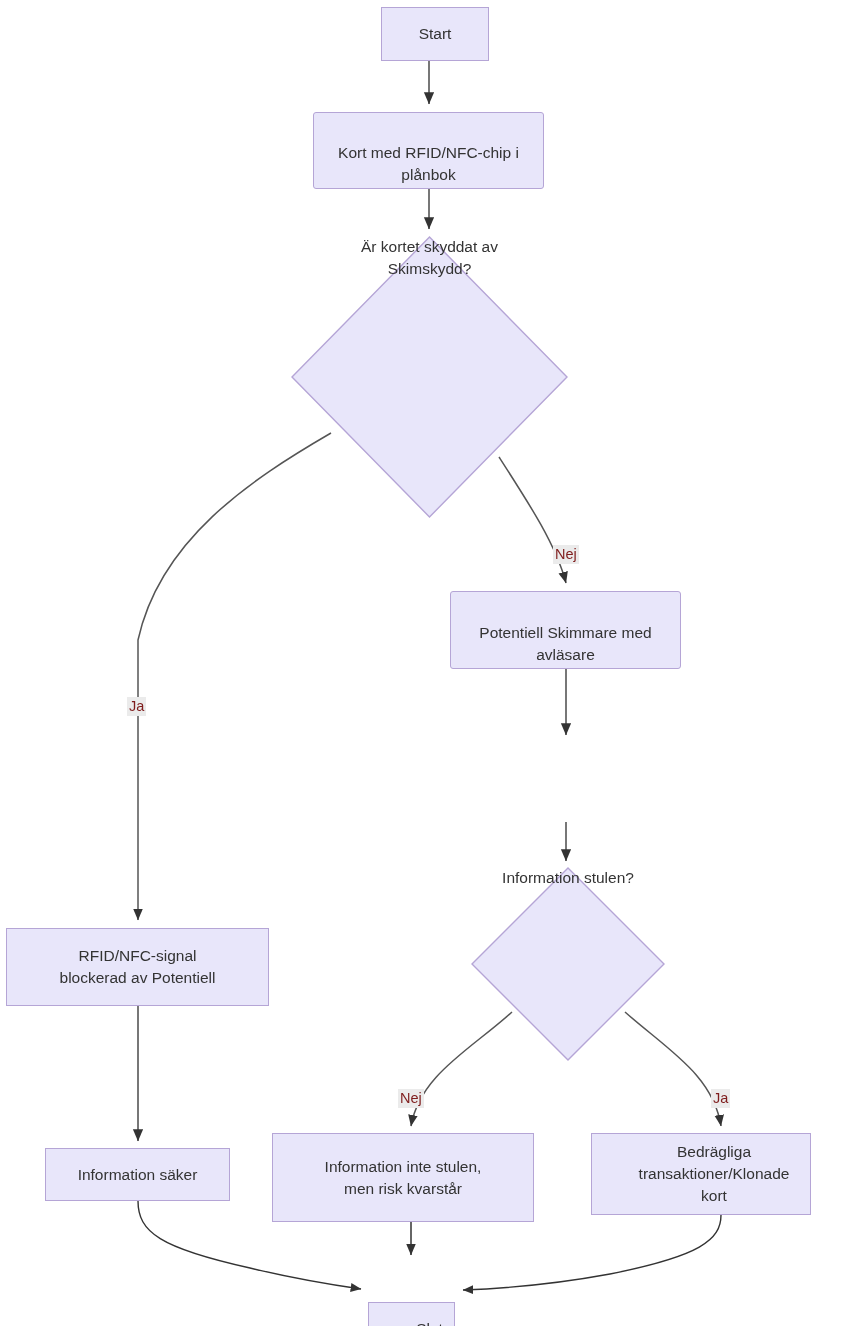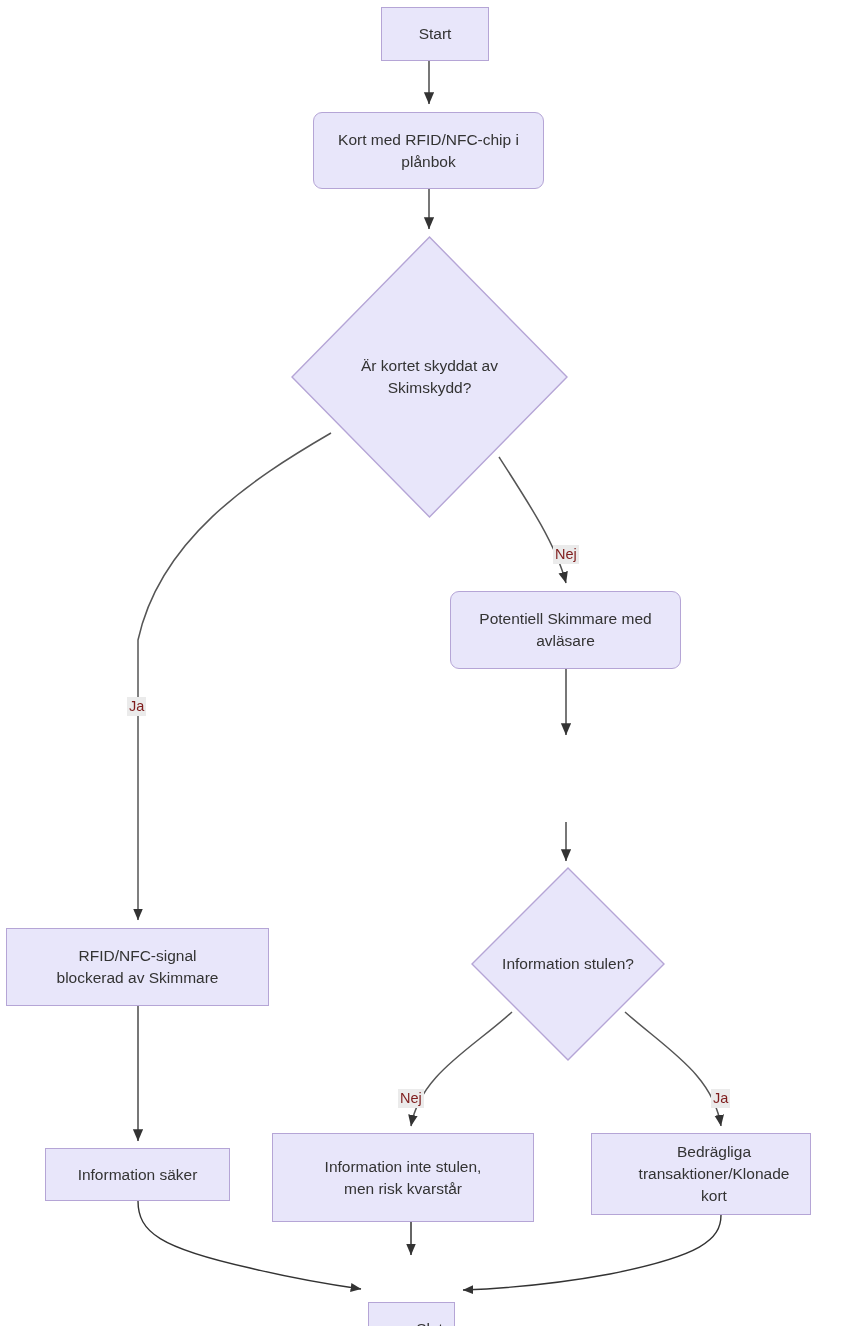--- a/index.html
+++ b/index.html
@@ -33,31 +33,31 @@
     color: #333333;
     font-size: 15.5px;
     line-height: 1.42;
     text-align: center;
     display: flex;
     align-items: center;
     justify-content: center;
     padding: 2px 8px;
   }
   .node.rounded {
-    border-radius: 9px;
+    border-radius: 3px;
+    align-items: flex-end;
   }
   .node-label {
     display: block;
     white-space: pre-line;
   }
   .diamond {
     position: absolute;
     box-sizing: border-box;
     display: flex;
-    align-items: center;
     justify-content: center;
   }
   .diamond-shape {
     position: absolute;
     left: 0;
     top: 0;
     width: 100%;
     height: 100%;
   }
   .diamond-text {
@@ -141,21 +141,21 @@
 
   <div class="diamond" style="left:471px; top:867px; width:194px; height:194px;">
     <svg class="diamond-shape" viewBox="0 0 194 194" preserveAspectRatio="none">
       <polygon points="97,1 193,97 97,193 1,97" fill="#e8e6fa" stroke="#b5a5d6" stroke-width="1.4"></polygon>
     </svg>
     <span class="diamond-text">Information stulen?</span>
   </div>
 
   <div class="node" style="left:6px; top:928px; width:263px; height:78px;">
     <span class="node-label">RFID/NFC-signal
-blockerad av Skimmare</span>
+blockerad av Potentiell</span>
   </div>
 
   <div class="node" style="left:45px; top:1148px; width:185px; height:53px;padding-left:8px;">
     <span class="node-label">Information säker</span>
   </div>
 
   <div class="node" style="left:272px; top:1133px; width:262px; height:89px;">
     <span class="node-label">Information inte stulen,
 men risk kvarstår</span>
   </div>

